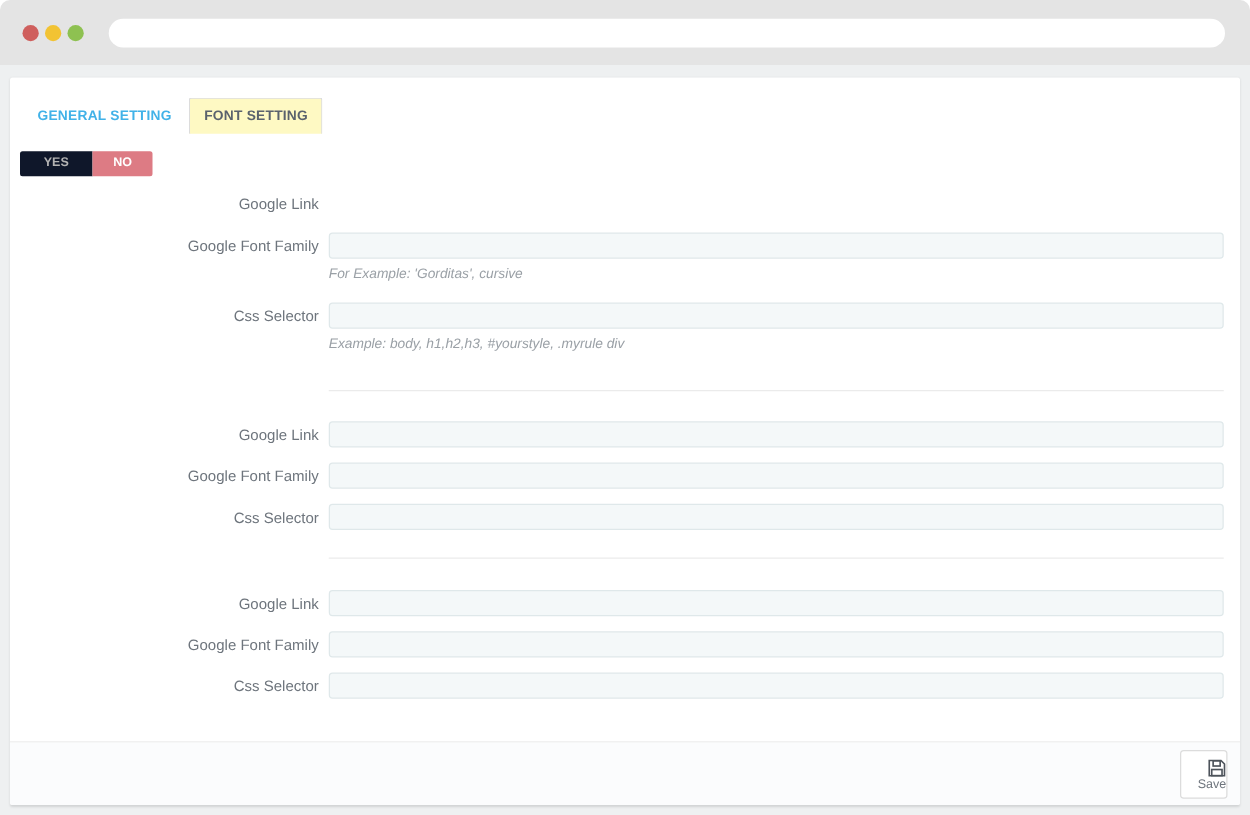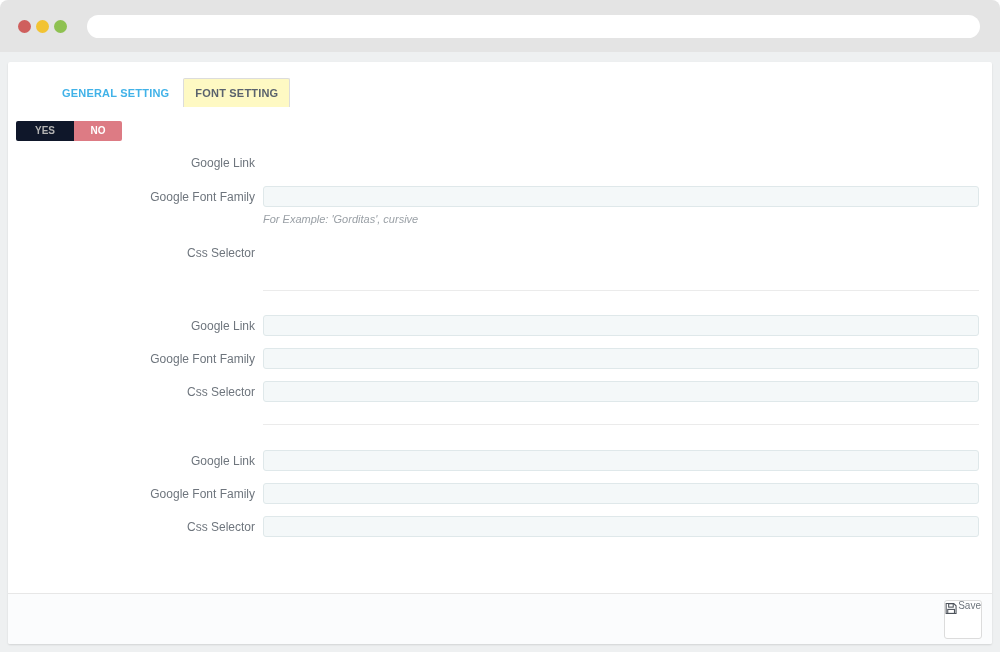--- a/index.html
+++ b/index.html
@@ -9,21 +9,21 @@
   
   .chrome { height:52px; background:#e4e4e4; border-radius:8px 8px 0 0; display:flex; align-items:center; padding:0 20px 0 18px; }
   .dot { width:13px; height:13px; border-radius:50%; margin-right:5px; flex-shrink:0; }
   .addressbar { flex:1; height:23px; margin-left:15px; border:none; border-radius:12px; background:#ffffff; outline:none; padding:0 12px; font-size:12px; color:#555; font-family:"Liberation Sans", sans-serif; }
 
   
   .page { height:600px; background:#eef0f1; padding:10px 8px 8px 8px; }
   .card { position:relative; height:582px; background:#ffffff; border-radius:2px; box-shadow:0 1px 2px rgba(0,0,0,0.12); }
 
   
-  .tabs { display:flex; align-items:stretch; padding:16px 0 0 10px; height:45px;margin-left:32px; }
+  .tabs { display:flex; align-items:stretch; padding:16px 0 0 10px; height:45px; }
   .tab { font-size:11px; font-weight:bold; letter-spacing:.2px; color:#41b2e8; padding:8px 11px 0 11px; line-height:13px; border:1px solid transparent; border-bottom:none; cursor:pointer; white-space:nowrap; margin-right:2px; }
   .tab.active { color:#5a626d; background:#fef9c3; border-color:#dcdcdc; border-radius:2px 2px 0 0; }
 
   
   .form { padding-top:13px; }
   .row { display:flex; align-items:flex-start; }
   .row-toggle { margin-bottom:11px; }
   .row-hinted { margin-bottom:16px; }
   .row-plain  { margin-bottom:12px; }
   .mt24 { margin-top:24px; }
@@ -37,21 +37,21 @@
   .div2 { margin-top:22px; }
 
   
   .toggle { display:inline-flex; height:20px; }
   .tog { display:inline-block; line-height:20px; text-align:center; font-size:10px; font-weight:bold; cursor:pointer; }
   .tog-yes { width:58px; background:#0f172a; color:#b3b3b3; border-radius:2px 0 0 2px; }
   .tog-no  { width:48px; background:#dd7b84; color:#ffffff; border-radius:0 2px 2px 0; }
 
   
   .footer { position:absolute; left:0; right:0; bottom:0; height:51px; background:#fbfcfd; border-top:1px solid #e7e7e7; border-radius:0 0 2px 2px; }
-  .save-btn { position:absolute; top:6px; right:10px; width:38px; height:39px; background:#ffffff; border:1px solid #dcdcdc; border-radius:3px; display:flex; flex-direction:row; align-items:flex-start; justify-content:center; gap:1px; cursor:pointer; font-family:"Liberation Sans", sans-serif; }
+  .save-btn { position:absolute; top:6px; right:10px; width:38px; height:39px; background:#ffffff; border:1px solid #dcdcdc; border-radius:3px; display:flex; flex-direction:column; align-items:flex-end; justify-content:center; gap:1px; cursor:pointer; font-family:"Liberation Sans", sans-serif; }
   .save-btn span { font-size:10px; color:#6e757d; line-height:10px; }
 </style>
 </head>
 <body>
 
 <div class="window">
 
   <div class="chrome">
     <div class="dot" style="background:#cf5f5d"></div>
     <div class="dot" style="background:#f2c333"></div>
@@ -85,20 +85,24 @@
         <div class="row row-hinted">
           <div class="flabel">Google Font Family</div>
           <div class="fcontrol">
             <input class="tinput" value="" style="">
             <div class="hint">For Example: 'Gorditas', cursive</div>
           </div>
         </div>
 
         <div class="row row-hinted">
           <div class="flabel">Css Selector</div>
+          <div class="fcontrol">
+            <input class="tinput" value="" style="">
+            <div class="hint">Example: body, h1,h2,h3, #yourstyle, .myrule div</div>
+          </div>
         </div>
 
         <div class="divider div1"></div>
 
         <div class="row row-plain mt24">
           <div class="flabel">Google Link</div>
           <div class="fcontrol">
             <input class="tinput" value="" style="">
           </div>
         </div>

